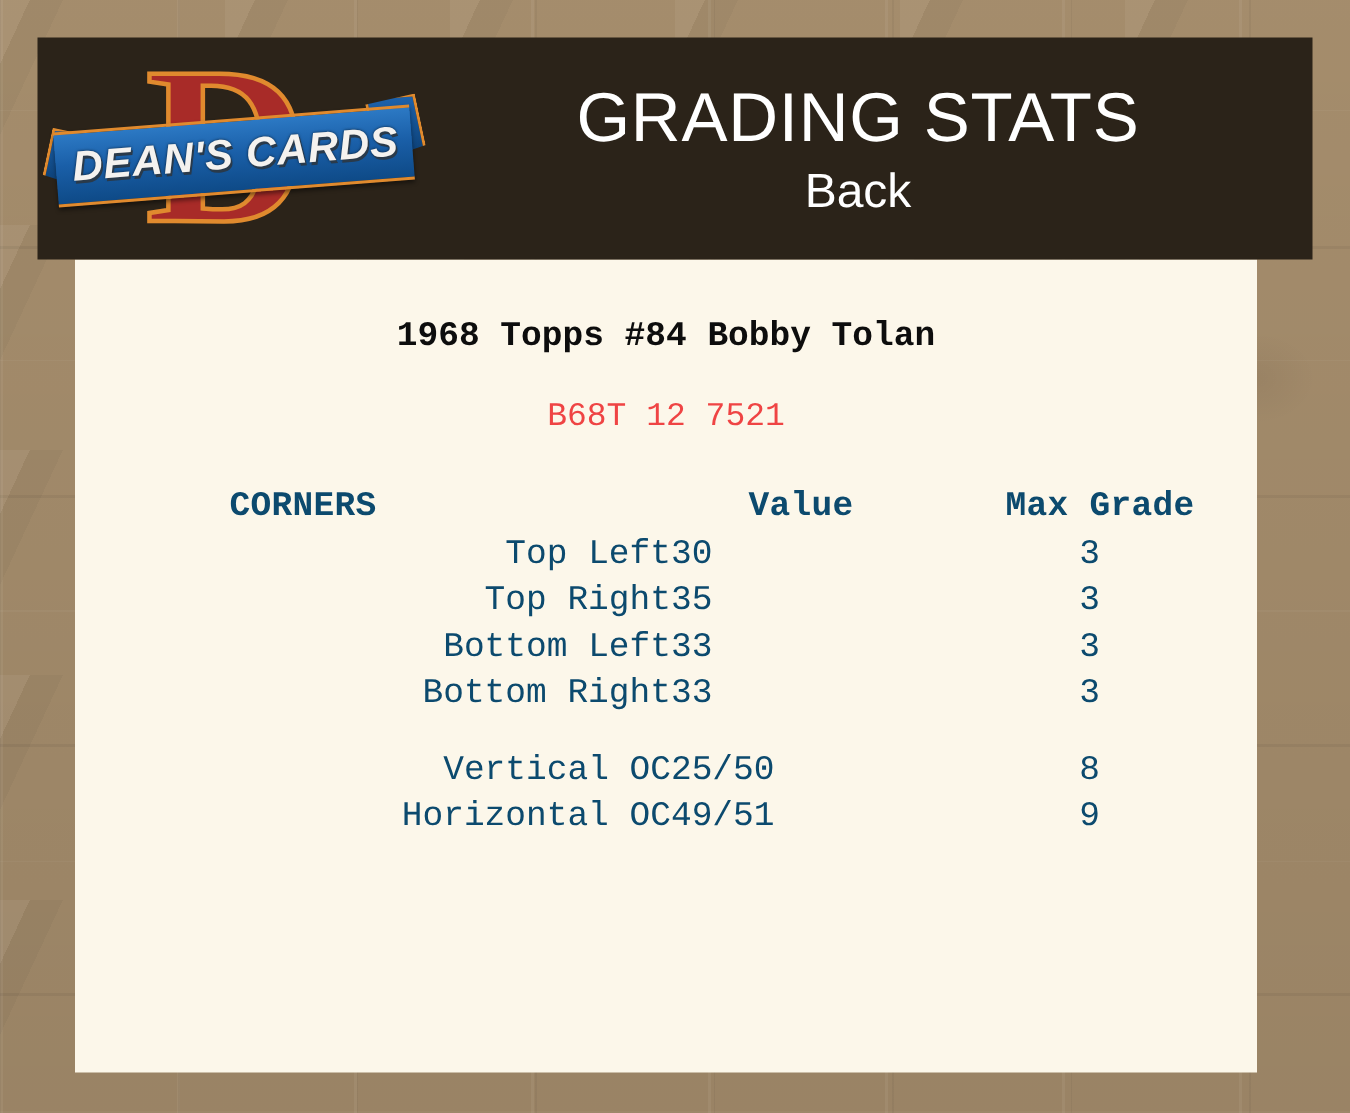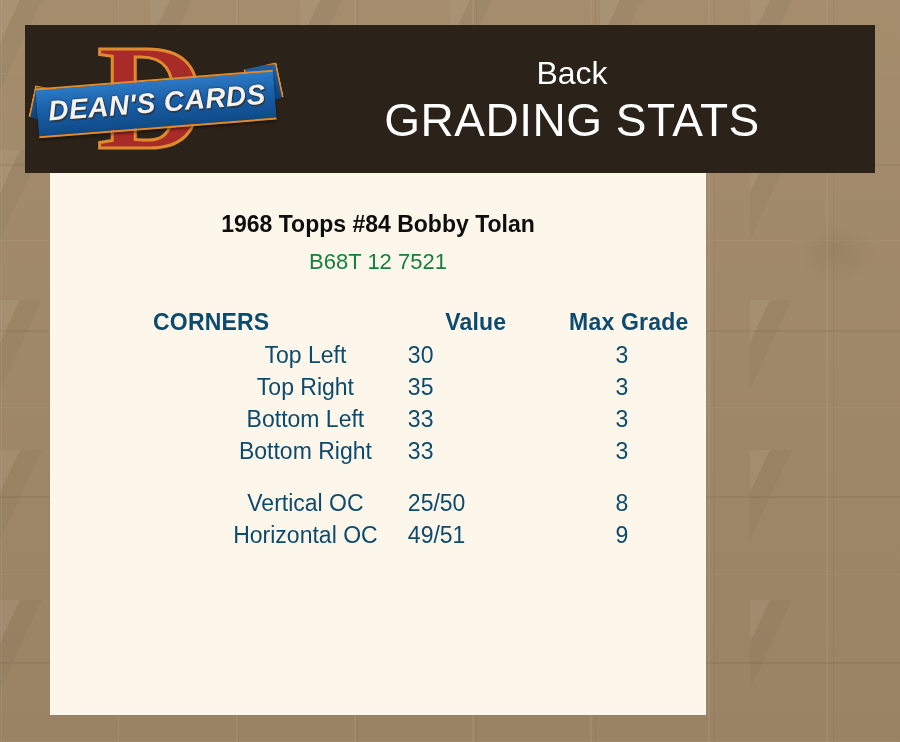--- a/index.html
+++ b/index.html
@@ -152,38 +152,39 @@
     font-size: 32px;
     line-height: 40px;
     margin-top: 2px;
   }
 
   
   #content-panel {
     position: absolute;
     left: 50px;
     top: 173px;
-    width: 656px;
+    width: 788px;
     height: 542px;
     background: #fcf7ea;
     z-index: 2;
+    font-family: Liberation Mono, monospace;
   }
 
   #card-title {
     text-align: center;
     font-size: 23px;
     font-weight: bold;
     color: #0d0d0d;
     margin-top: 38px;
   }
   #card-subtitle {
     text-align: center;
     font-size: 22px;
-    color: #15803d;
-    margin-top: 11px;
+    color: #ef4444;
+    margin-top: 28px;
   }
 
   
   #stats-table {
     margin: 34px 0 0 0;
     width: 100%;
     border-collapse: collapse;
     color: #0c4a6e;
   }
   #stats-table col.c-label  { width: 400px; }
@@ -204,21 +205,21 @@
   }
   .section-row th.col-head-value { padding-right: 8px; }
   .section-row th.col-head-grade { }
 
   .data-row td {
     font-size: 23px;
     padding: 2.5px 0;
     white-space: nowrap;
   }
   .data-row td.cell-label {
-    text-align: center;
+    text-align: right;
     padding-left: 153px;
     margin-top: 36px;
   }
   .data-row td.cell-value {
     text-align: left;
     padding-right: 27px;
   }
   .data-row td.cell-grade {
     text-align: center;
     padding-right: 14px;
@@ -234,22 +235,22 @@
 
   <div id="logo">
     <div class="logo-d">D</div>
     <div class="ribbon-tail-left"></div>
     <div class="ribbon-tail-right"></div>
     <div class="ribbon"></div>
     <div class="ribbon-text">DEAN'S CARDS</div>
   </div>
 
   <div id="header-titles">
+    <div id="header-title">GRADING STATS</div>
     <div id="header-subtitle">Back</div>
-    <div id="header-title">GRADING STATS</div>
   </div>
 
 </div>
 
 <div id="content-panel">
 
   <div id="card-title">1968 Topps #84 Bobby Tolan</div>
   <div id="card-subtitle">B68T 12 7521</div>
 
   <table id="stats-table">

